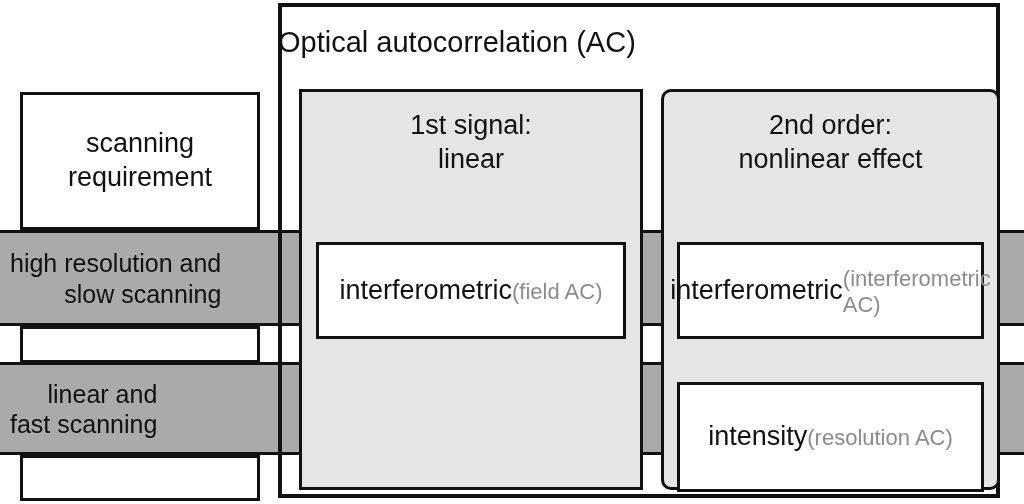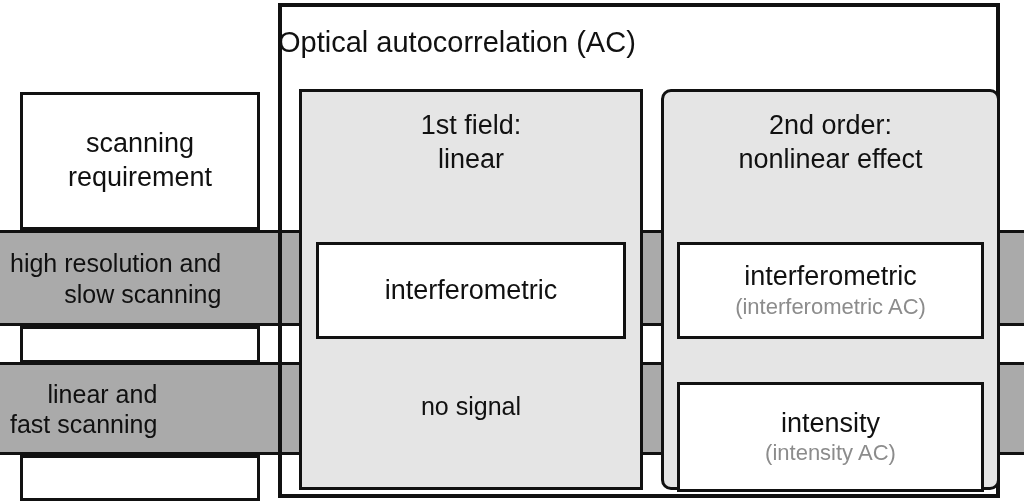--- a/index.html
+++ b/index.html
@@ -113,21 +113,21 @@
   }
 
   
   .method {
     position: absolute;
     background: #ffffff;
     border: 3px solid #111111;
     box-sizing: border-box;
     z-index: 5;
     display: flex;
-    flex-direction: column;
+    flex-direction: row;
     align-items: center;
     justify-content: center;
   }
   .method .main {
     font-size: 27px;
     color: #111111;
     line-height: 1.1;
   }
   .method .sub {
     font-size: 22px;
@@ -175,39 +175,39 @@
     <span class="txt">scanning
 requirement</span>
   </div>
 
   <div class="abs leftbox" id="left-mid"></div>
 
   <div class="abs leftbox" id="left-bot"></div>
 
   <div class="abs panel" id="panel-first">
 
-    <div class="panel-head">1st field:
+    <div class="panel-head">1st signal:
 linear</div>
 
     <div class="method" id="m-field">
       <span class="main">interferometric</span>
+      <span class="sub">(field AC)</span>
     </div>
 
-    <div id="nosignal">no signal</div>
   </div>
 
   <div class="abs panel" id="panel-second">
 
     <div class="panel-head">2nd order:
 nonlinear effect</div>
 
     <div class="method" id="m-iac">
       <span class="main">interferometric</span>
       <span class="sub">(interferometric AC)</span>
     </div>
 
     <div class="method" id="m-intensity">
       <span class="main">intensity</span>
-      <span class="sub">(intensity AC)</span>
+      <span class="sub">(resolution AC)</span>
     </div>
   </div>
 
 </div>
 
 </body></html>

